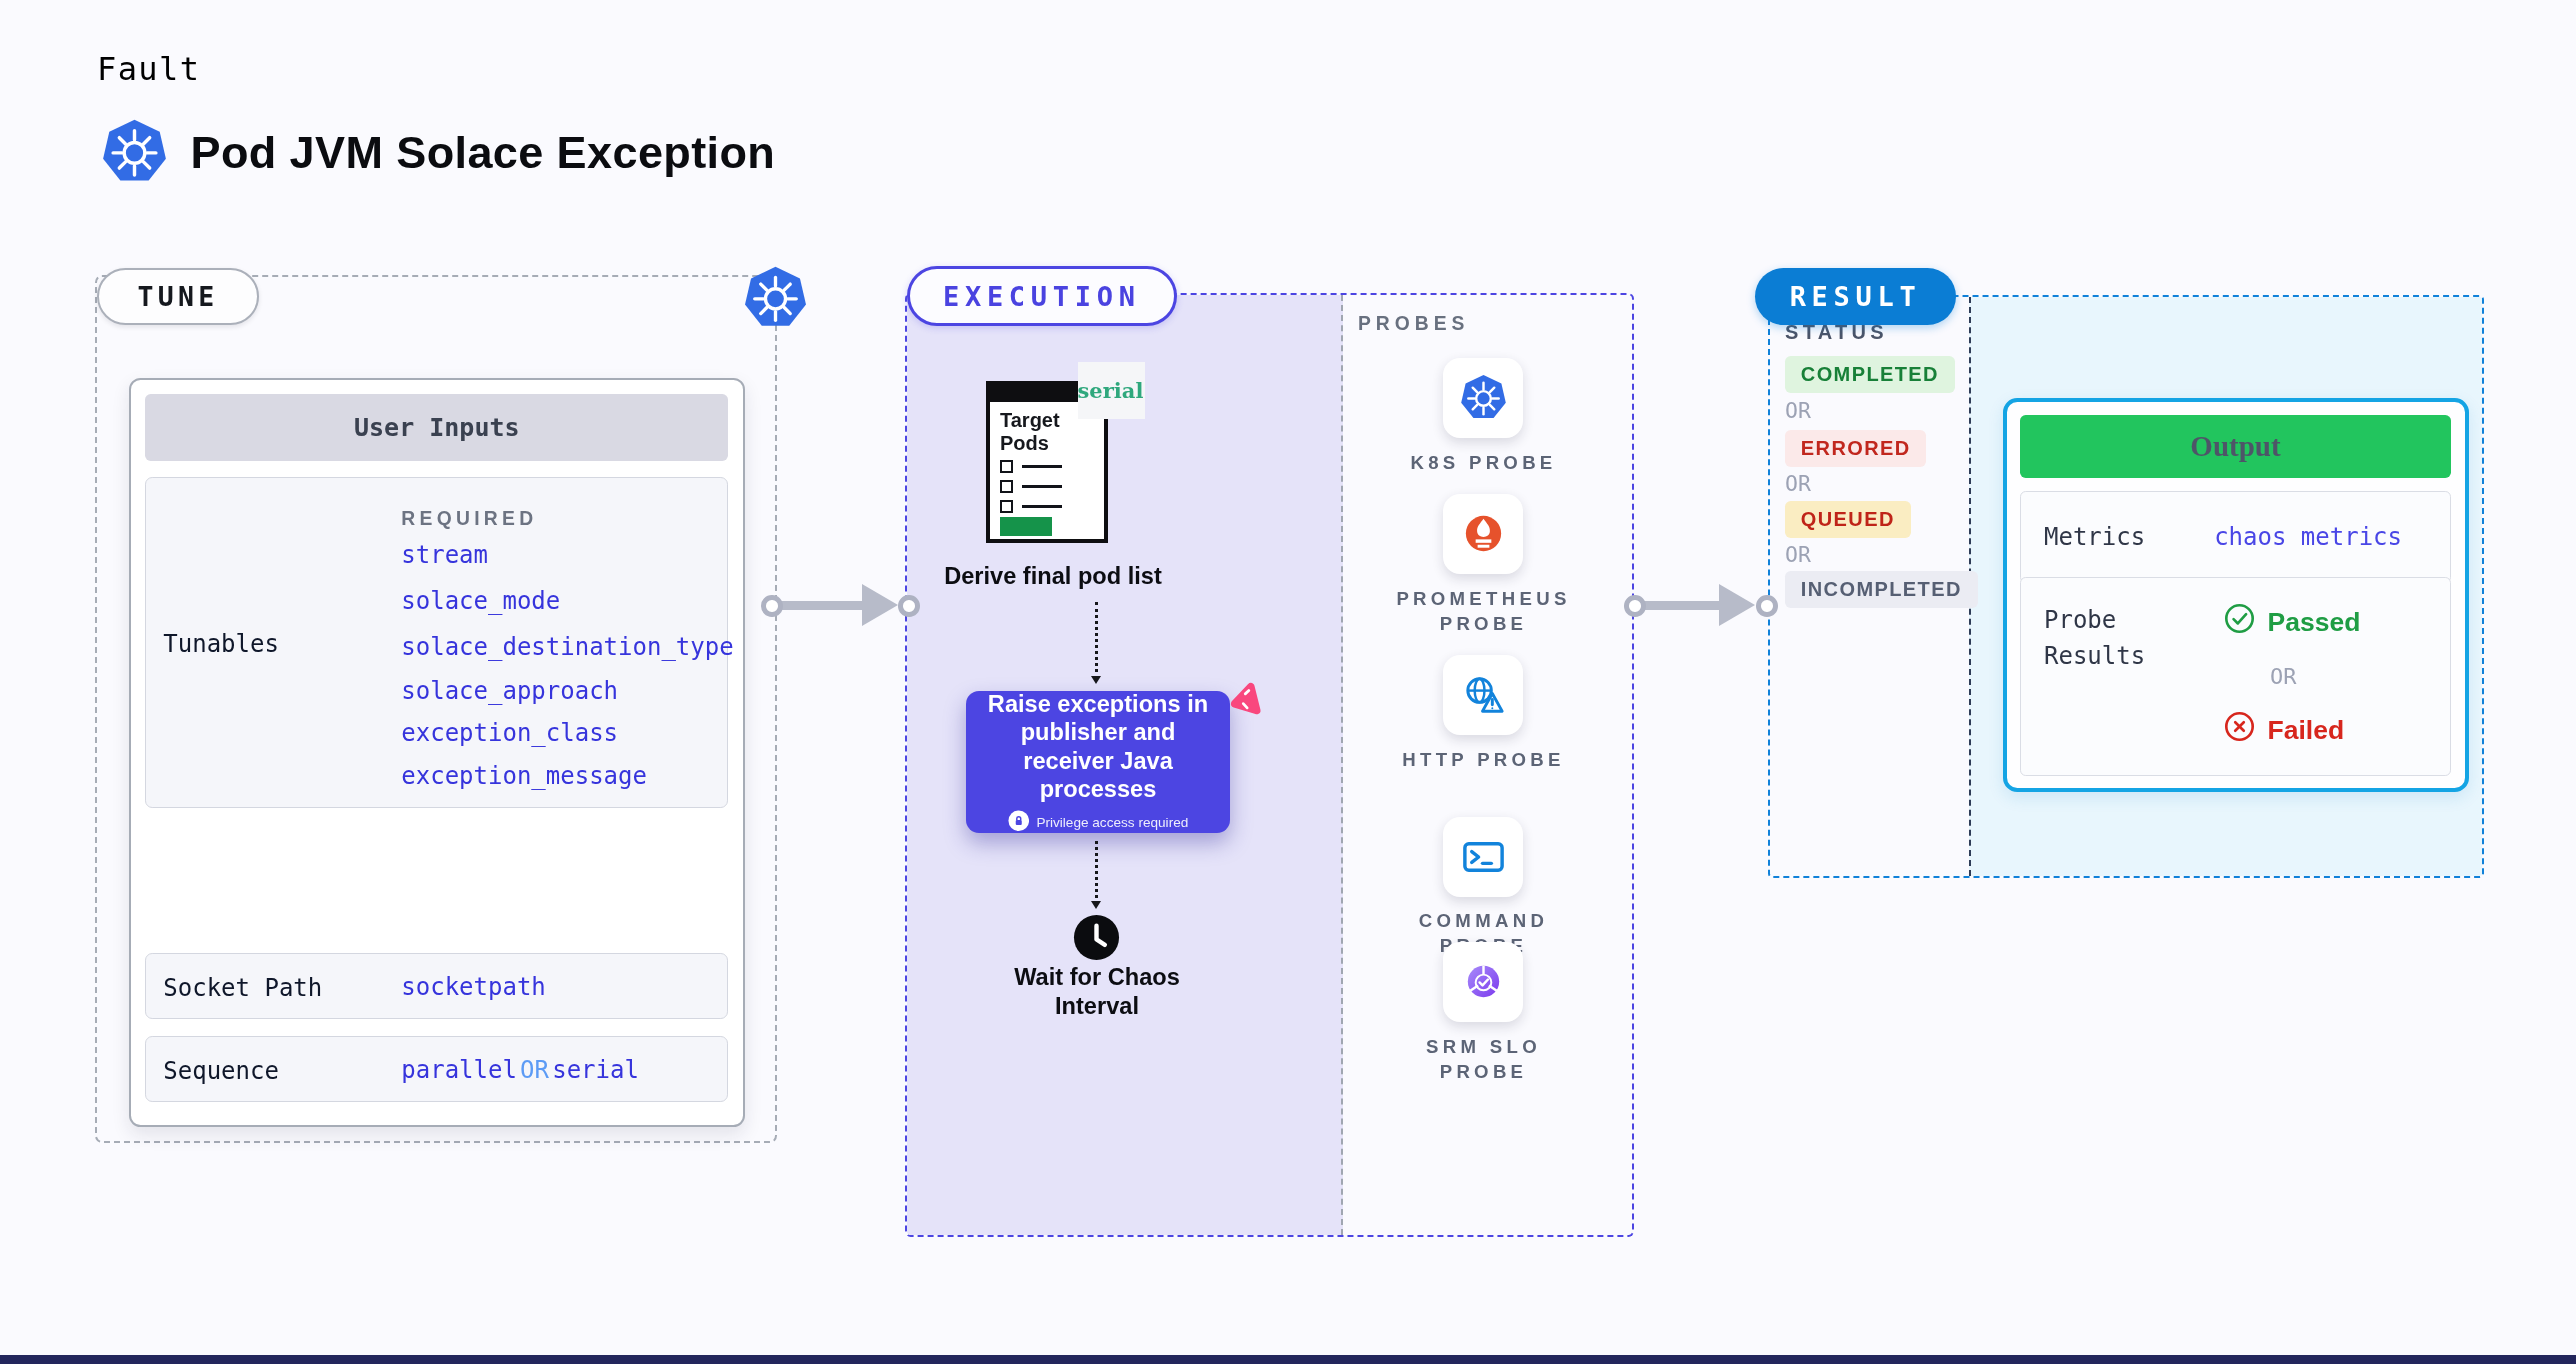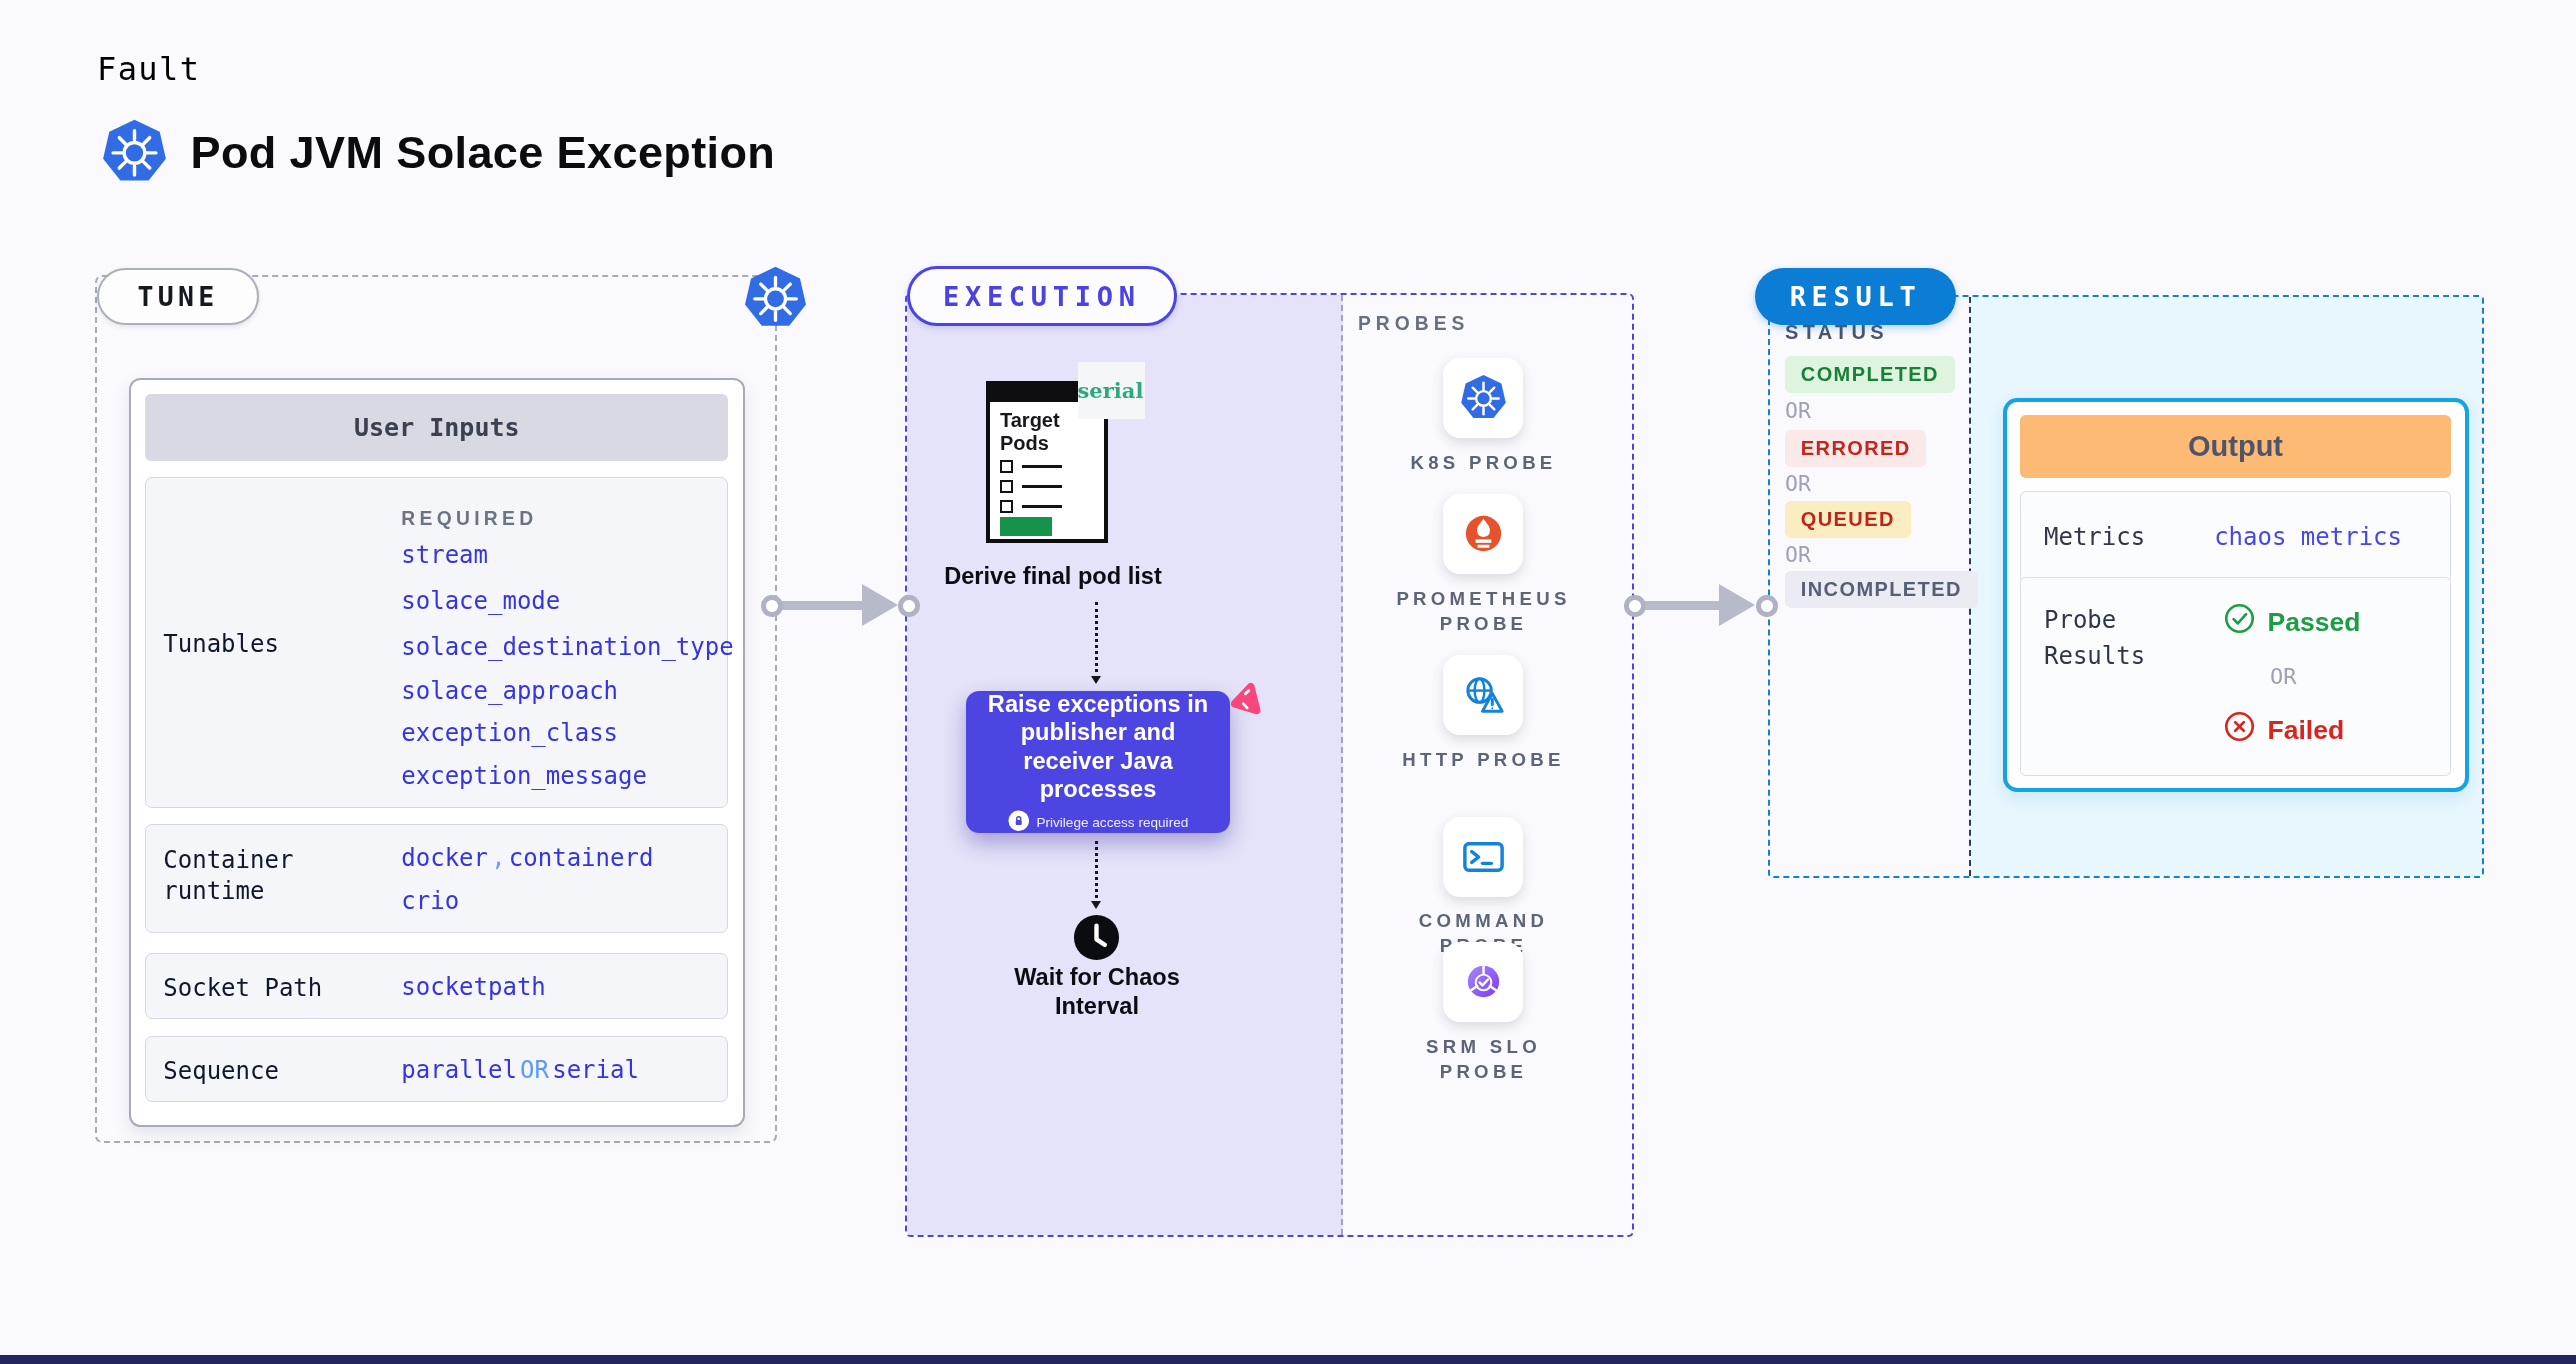--- a/index.html
+++ b/index.html
@@ -98,22 +98,22 @@
            letter-spacing:1.4px; z-index:2; }
   .badge.completed   { top:356px; background:#DFF4DF; color:#188038; }
   .badge.errored     { top:430px; background:#FBE9E9; color:#C1271E; }
   .badge.queued      { top:501px; background:#FAEDC2; color:#BF2418; }
   .badge.incompleted { top:571px; background:#EBECF3; color:#565F73; }
   .or-lbl { position:absolute; left:1785px; font-family:"DejaVu Sans Mono",monospace; font-size:21.5px; font-weight:500;
             color:#9CA2B4; z-index:2; }
 
   .output-card { left:2003px; top:398px; width:466px; height:394px; background:#FEFEFF; border:4.3px solid #14A4E4;
                  border-radius:14.3px; z-index:2; box-shadow:0 5.7px 15.8px rgba(20,120,200,.12); }
-  .out-header { position:absolute; left:13px; top:13px; width:431px; height:63px; background:#fdba74; border-radius:5.7px;
-                font-family:Liberation Sans, sans-serif; font-weight:700; font-size:29px; color:#4E5568; }
+  .out-header { position:absolute; left:13px; top:13px; width:431px; height:63px; background:#22c55e; border-radius:5.7px;
+                font-family:Liberation Serif, serif; font-weight:700; font-size:29px; color:#4E5568; }
   .out-metrics { position:absolute; left:13px; top:89px; width:431px; height:92px; border:1.4px solid #DADDE5;
                  border-radius:5.7px; background:#FBFCFE; display:flex; align-items:center; }
   .m-label { margin-left:23px; font-family:"DejaVu Sans Mono",monospace; font-size:24px; color:#2F3647; }
   .m-value { margin-left:69px; font-family:"DejaVu Sans Mono",monospace; font-size:24px; color:#4946E6; }
   .out-results { position:absolute; left:13px; top:175px; width:431px; height:199px; border:1.4px solid #DADDE5;
                  border-radius:5.7px; background:#FBFCFE; }
   .pr-label { position:absolute; left:23px; top:24px; width:150px; font-family:"DejaVu Sans Mono",monospace;
               font-size:24px; line-height:1.5; color:#2F3647; }
   .pr-row { position:absolute; display:flex; align-items:center; gap:11.5px; }
   .pr-row svg { width:33px; height:33px; }
@@ -177,29 +177,20 @@
       <div class="row-label" style="top:151px;">Tunables</div>
       <div class="req-label">REQUIRED</div>
       <div class="tv" style="top:63px;">stream</div>
       <div class="tv" style="top:109px;">solace_mode</div>
       <div class="tv" style="top:155px;">solace_destination_type</div>
       <div class="tv" style="top:199px;">solace_approach</div>
       <div class="tv" style="top:241px;">exception_class</div>
       <div class="tv" style="top:284px;">exception_message</div>
     </div>
 
-    <div class="abs ui-row ui-runtime">
-      <div class="row-label" style="top:20px; width:165px;">Container runtime</div>
-      <div class="abs" style="left:255px; top:18.6px;">
-        <span class="blue-val">docker</span>
-        <span class="blue-val lite-blue">,</span>
-        <span class="blue-val">containerd</span>
-      </div>
-      <div class="abs blue-val" style="left:255px; top:62px;">crio</div>
-    </div>
 
     <div class="abs ui-row ui-socket">
       <div class="row-label" style="top:18.6px;">Socket Path</div>
       <div class="abs blue-val" style="left:255px; top:18.6px;">socketpath</div>
     </div>
 
     <div class="abs ui-row ui-sequence">
       <div class="row-label" style="top:18.6px;">Sequence</div>
       <div class="abs" style="left:255px; top:18.6px;">
         <span class="blue-val">parallel</span>

